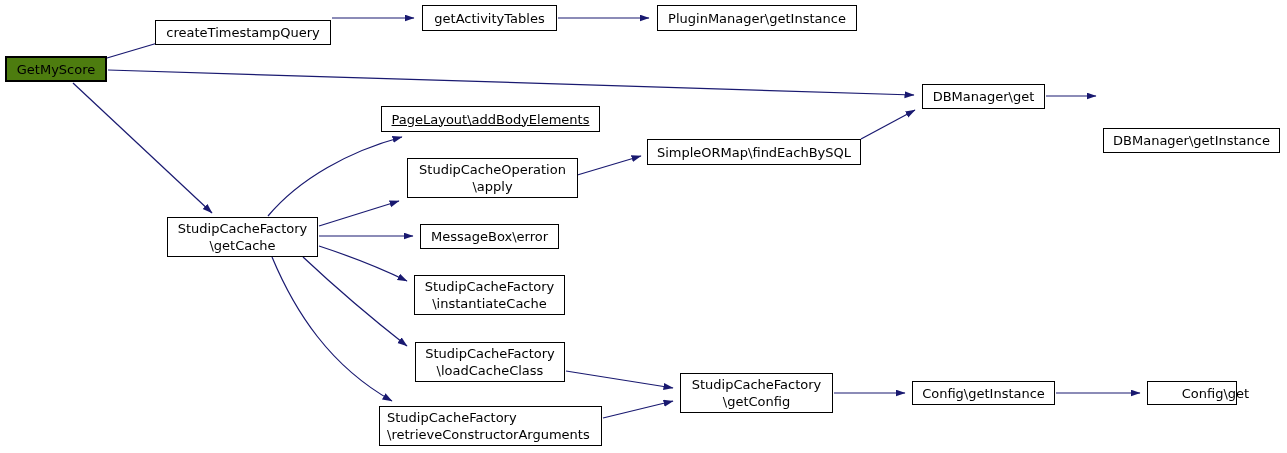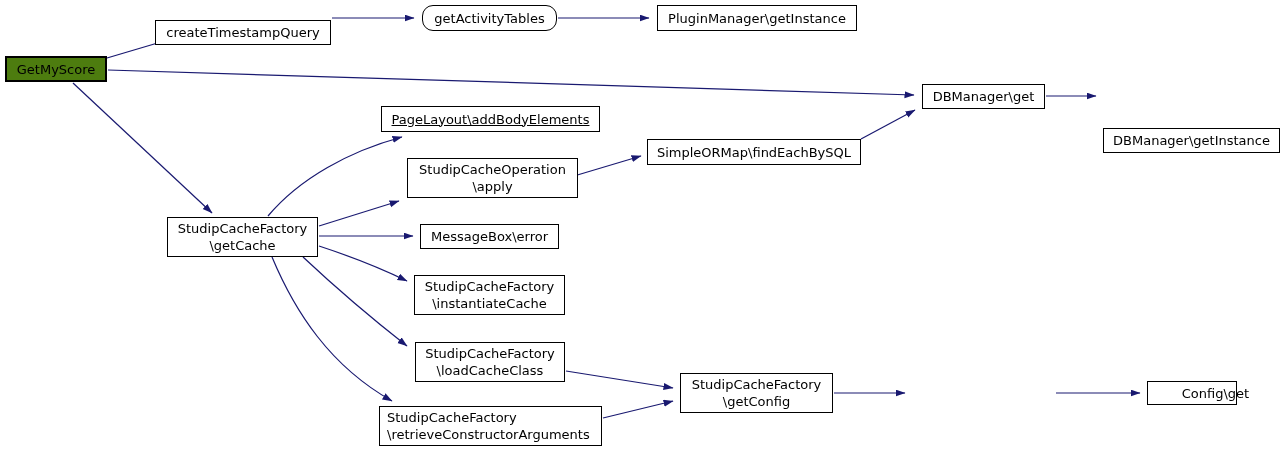--- a/index.html
+++ b/index.html
@@ -92,21 +92,21 @@
         <path d="M1056,393 L1140,393" fill="none" stroke="#191970" stroke-width="1.2" marker-end="url(#arrowhead)"></path>
       </g>
   </svg>
   <div class="nodes-layer">
       <div class="node highlight" style="left: 5px; top: 56px; width: 102px; height: 26px;">
         <div class="node-line">GetMyScore</div>
       </div>
       <div class="node" style="left: 155px; top: 20px; width: 176px; height: 25px;">
         <div class="node-line">createTimestampQuery</div>
       </div>
-      <div class="node" style="left: 422px; top: 5px; width: 135px; height: 26px; border-radius: 11px;">
+      <div class="node" style="left: 422px; top: 5px; width: 135px; height: 26px;">
         <div class="node-line">getActivityTables</div>
       </div>
       <div class="node" style="left: 657px; top: 5px; width: 200px; height: 26px;">
         <div class="node-line">PluginManager\getInstance</div>
       </div>
       <div class="node" style="left: 922px; top: 84px; width: 123px; height: 25px; justify-content: center;">
         <div class="node-line">DBManager\get</div>
       </div>
       <div class="node" style="left: 1103px; top: 84px; width: 177px; height: 25px; margin-top: 44px;">
         <div class="node-line">DBManager\getInstance</div>
@@ -137,17 +137,20 @@
         <div class="node-line">\loadCacheClass</div>
       </div>
       <div class="node align-left" style="left: 379px; top: 406px; width: 223px; height: 40px;">
         <div class="node-line">StudipCacheFactory</div>
         <div class="node-line">\retrieveConstructorArguments</div>
       </div>
       <div class="node" style="left: 680px; top: 373px; width: 153px; height: 40px;">
         <div class="node-line">StudipCacheFactory</div>
         <div class="node-line">\getConfig</div>
       </div>
+      <div class="node" style="left: 912px; top: 381px; width: 143px; height: 24px;">
+        <div class="node-line">Config\getInstance</div>
+      </div>
       <div class="node" style="left: 1147px; top: 381px; width: 90px; height: 24px; padding-left: 47px;">
         <div class="node-line">Config\get</div>
       </div>
     </div>
 </div>
 
 </body></html>

